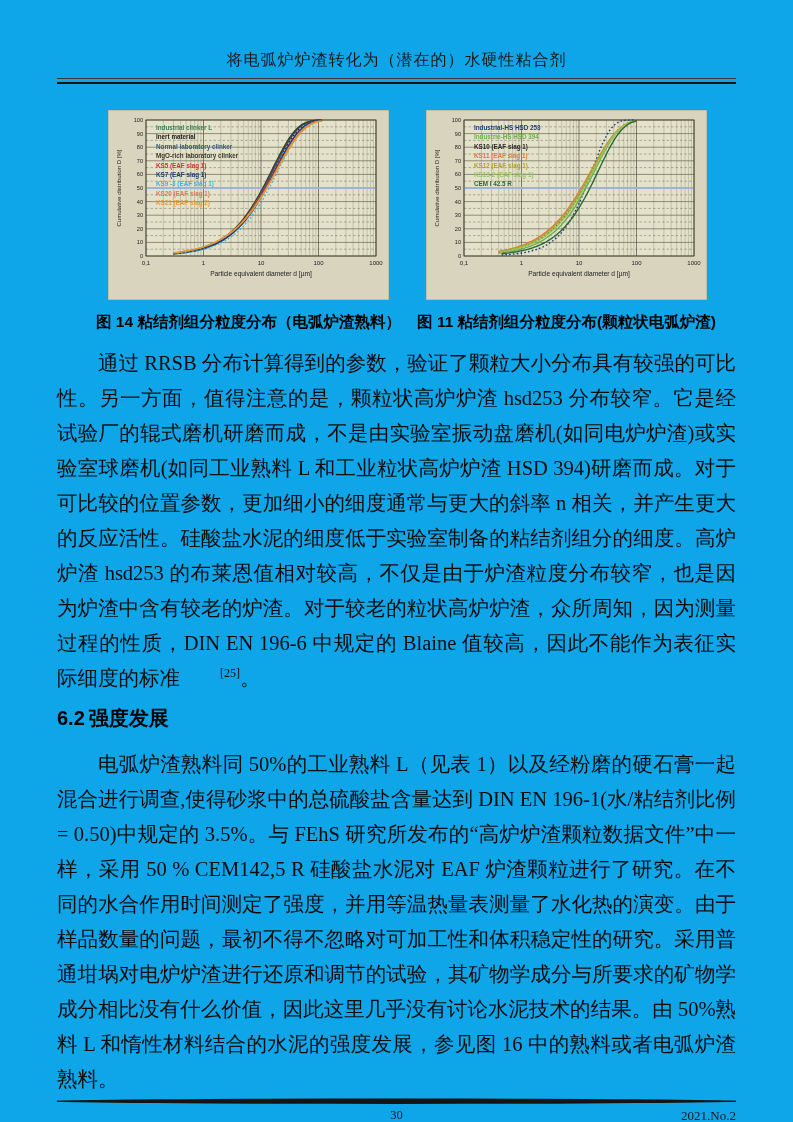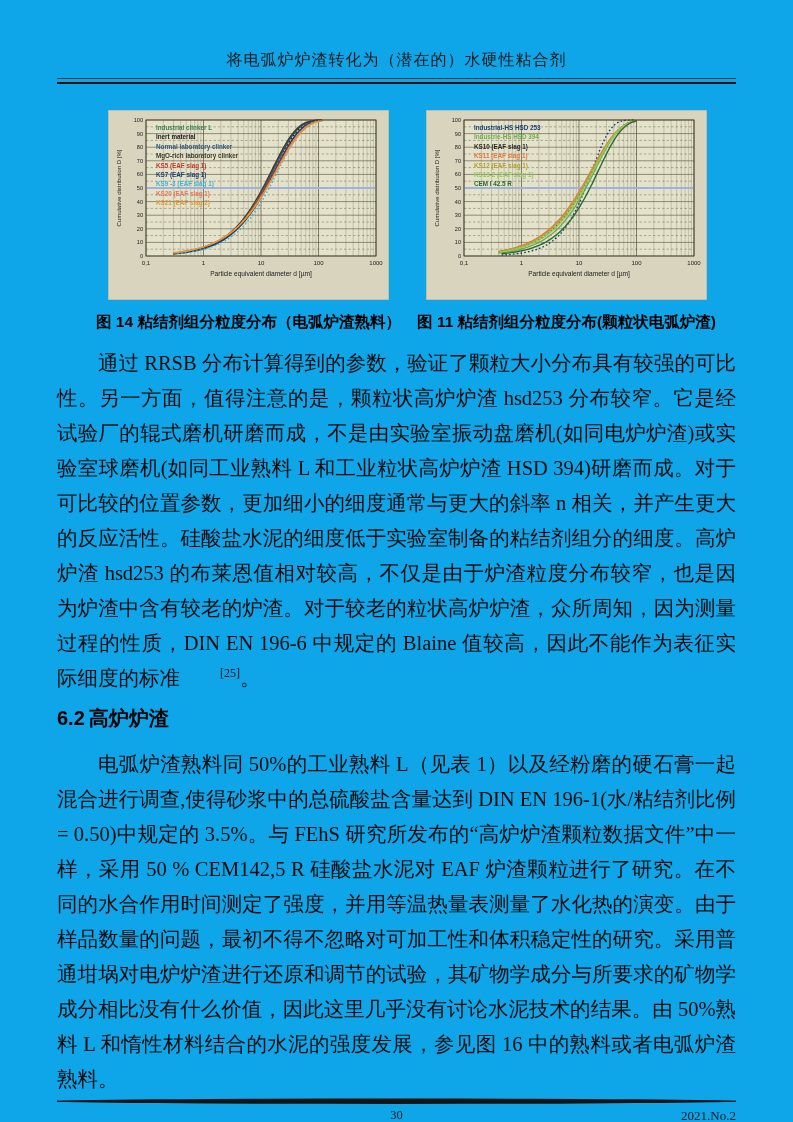--- a/index.html
+++ b/index.html
@@ -254,21 +254,21 @@
             <text x="48" y="67" font-size="6.3" font-weight="bold" fill="#97c45d" font-family="&quot;Liberation Sans&quot;,&quot;DejaVu Sans&quot;,sans-serif">KS13-2 (EAF slag 1)</text>
             <text x="48" y="76.4" font-size="6.3" font-weight="bold" fill="#2a6b33" font-family="&quot;Liberation Sans&quot;,&quot;DejaVu Sans&quot;,sans-serif">CEM I 42.5 R</text>
             <rect x="38" y="10" width="230" height="136" fill="none" stroke="#3c3c2a" stroke-width="0.8"></rect>
           </svg></div>
       <figcaption>图 11  粘结剂组分粒度分布(颗粒状电弧炉渣)</figcaption>
     </figure>
   </div>
 
   <p class="body-par"><span>通过 RRSB 分布计算得到的参数，验证了颗粒大小分布具有较强的可比性。另一方面，值得注意的是，颗粒状高炉炉渣 hsd253 分布较窄。它是经试验厂的辊式磨机研磨而成，不是由实验室振动盘磨机(如同电炉炉渣)或实验室球磨机(如同工业熟料 L 和工业粒状高炉炉渣 HSD 394)研磨而成。对于可比较的位置参数，更加细小的细度通常与更大的斜率 n 相关，并产生更大的反应活性。硅酸盐水泥的细度低于实验室制备的粘结剂组分的细度。高炉炉渣 hsd253 的布莱恩值相对较高，不仅是由于炉渣粒度分布较窄，也是因为炉渣中含有较老的炉渣。对于较老的粒状高炉炉渣，众所周知，因为测量过程的性质，DIN EN 196-6 中规定的 Blaine 值较高，因此不能作为表征实际细度的标准</span><sup>[25]</sup><span>。</span></p>
 
-  <h2 class="section-heading"><span class="sec-num">6.2</span><span>高炉炉渣</span></h2>
+  <h2 class="section-heading"><span class="sec-num">6.2</span><span>强度发展</span></h2>
 
   <p class="body-par">电弧炉渣熟料同 50%的工业熟料 L（见表 1）以及经粉磨的硬石膏一起混合进行调查,使得砂浆中的总硫酸盐含量达到 DIN EN 196-1(水/粘结剂比例= 0.50)中规定的 3.5%。与 FEhS 研究所发布的“高炉炉渣颗粒数据文件”中一样，采用 50 % CEM142,5 R 硅酸盐水泥对 EAF 炉渣颗粒进行了研究。在不同的水合作用时间测定了强度，并用等温热量表测量了水化热的演变。由于样品数量的问题，最初不得不忽略对可加工性和体积稳定性的研究。采用普通坩埚对电炉炉渣进行还原和调节的试验，其矿物学成分与所要求的矿物学成分相比没有什么价值，因此这里几乎没有讨论水泥技术的结果。由 50%熟料 L 和惰性材料结合的水泥的强度发展，参见图 16 中的熟料或者电弧炉渣熟料。</p>
 
   <div class="page-footer">
     <svg class="footer-rule" viewBox="0 0 679 9" xmlns="http://www.w3.org/2000/svg">
       <rect x="0" y="3.6" width="679" height="1.3" fill="#141414"></rect>
       <ellipse cx="339" cy="4.2" rx="339" ry="2.7" fill="#141414"></ellipse>
     </svg>
     <div class="footer-row">
       <span class="footer-page-number">30</span>

